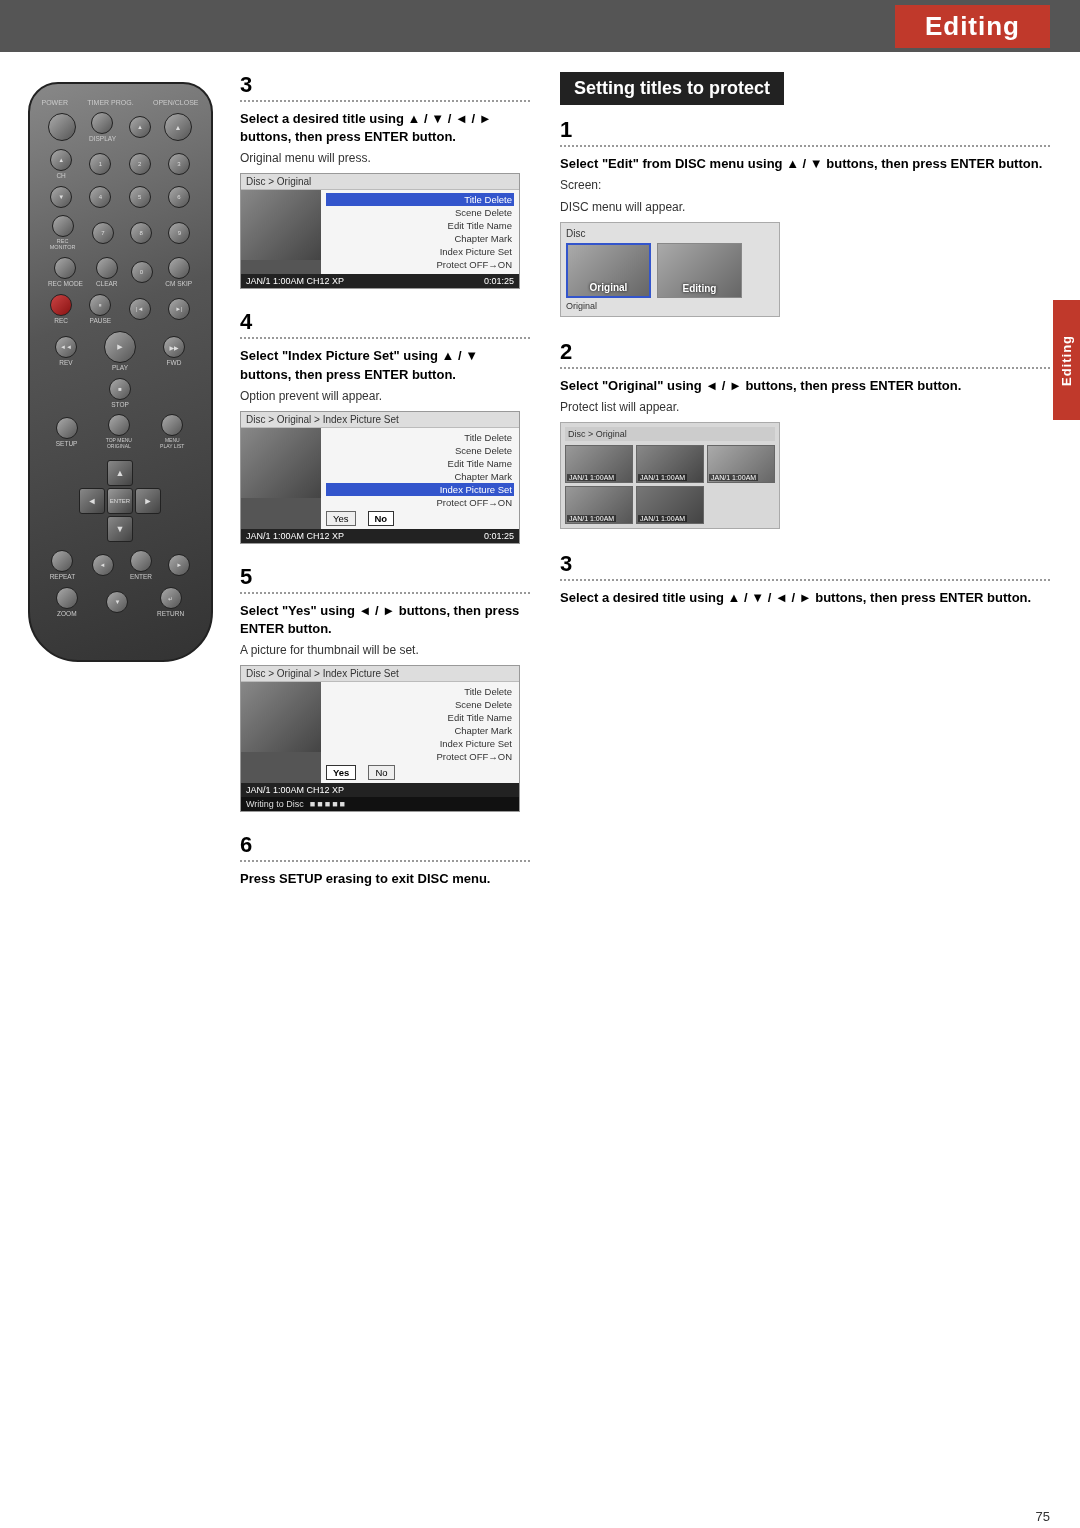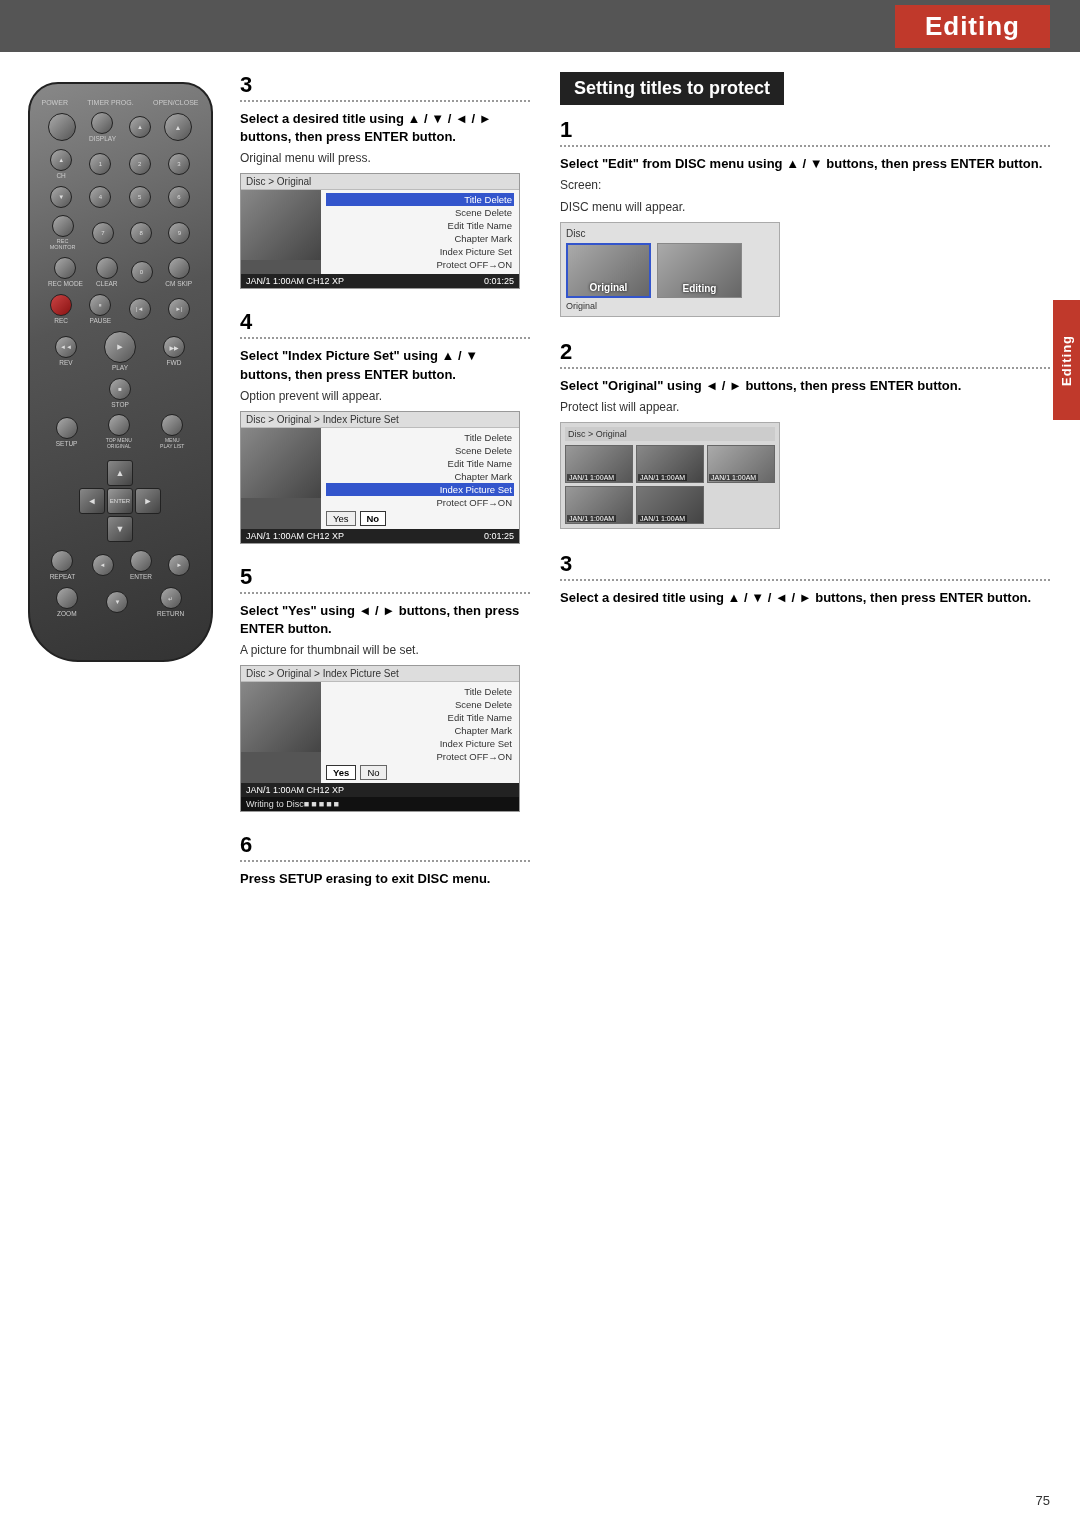--- a/index.html
+++ b/index.html
@@ -156,21 +156,21 @@
     .screen-mock .status-bar {
       background: #222;
       color: #fff;
       font-size: 9px;
       padding: 2px 5px;
       display: flex;
       justify-content: space-between;
     }
     .screen-mock .yes-no {
       display: flex;
-      gap: 4px;
+      gap: 12px;
       margin-top: 2px;
     }
     .screen-mock .yes-no span {
       border: 1px solid #666;
       padding: 1px 6px;
       font-size: 9.5px;
       background: #eee;
     }
     .screen-mock .yes-no span.selected {
       background: #fff;
@@ -271,21 +271,21 @@
       bottom: 1px;
       left: 1px;
       font-size: 7px;
       color: #fff;
       background: rgba(0,0,0,0.5);
       padding: 0 2px;
     }
 
     .page-number {
       position: absolute;
-      bottom: 20px;
+      bottom: 4px;
       right: 30px;
       font-size: 13px;
       color: #333;
     }
 
     
     .remote-container {
       position: relative;
       width: 185px;
       margin: 10px auto;
@@ -641,21 +641,21 @@
             <div class="menu-item">Protect OFF→ON</div>
             <div class="yes-no">
               <span class="selected">Yes</span>
               <span>No</span>
             </div>
           </div>
         </div>
         <div class="status-bar">
           <span>JAN/1  1:00AM CH12   XP</span>
         </div>
-        <div style="background:#111; color:#ddd; font-size:9px; padding:2px 5px; display:flex; align-items:center; ">
+        <div style="background:#111; color:#ddd; font-size:9px; padding:2px 5px; display:flex; align-items:center; gap:6px;">
           <span>Writing to Disc</span>
           <span style="letter-spacing:2px;">■■■■■</span>
         </div>
       </div>
     </div>
 
     <div class="step-block">
       <span class="step-number">6</span>
       <div class="step-dots"></div>
       <div class="step-desc">Press SETUP erasing to exit DISC menu.</div>

